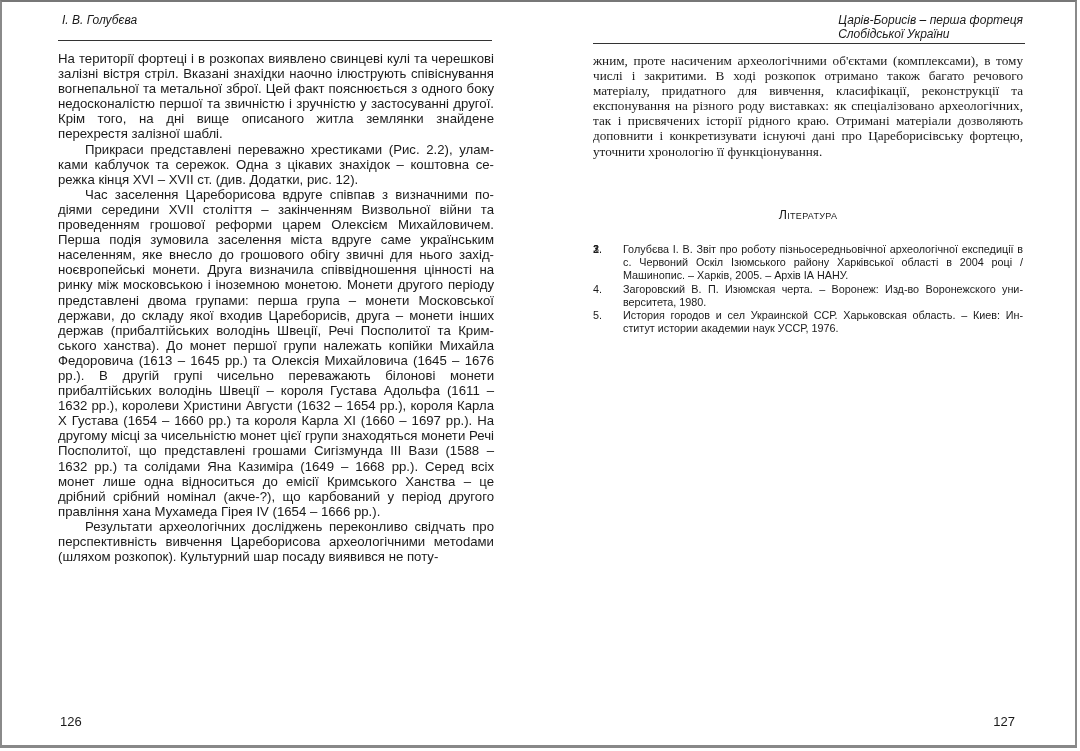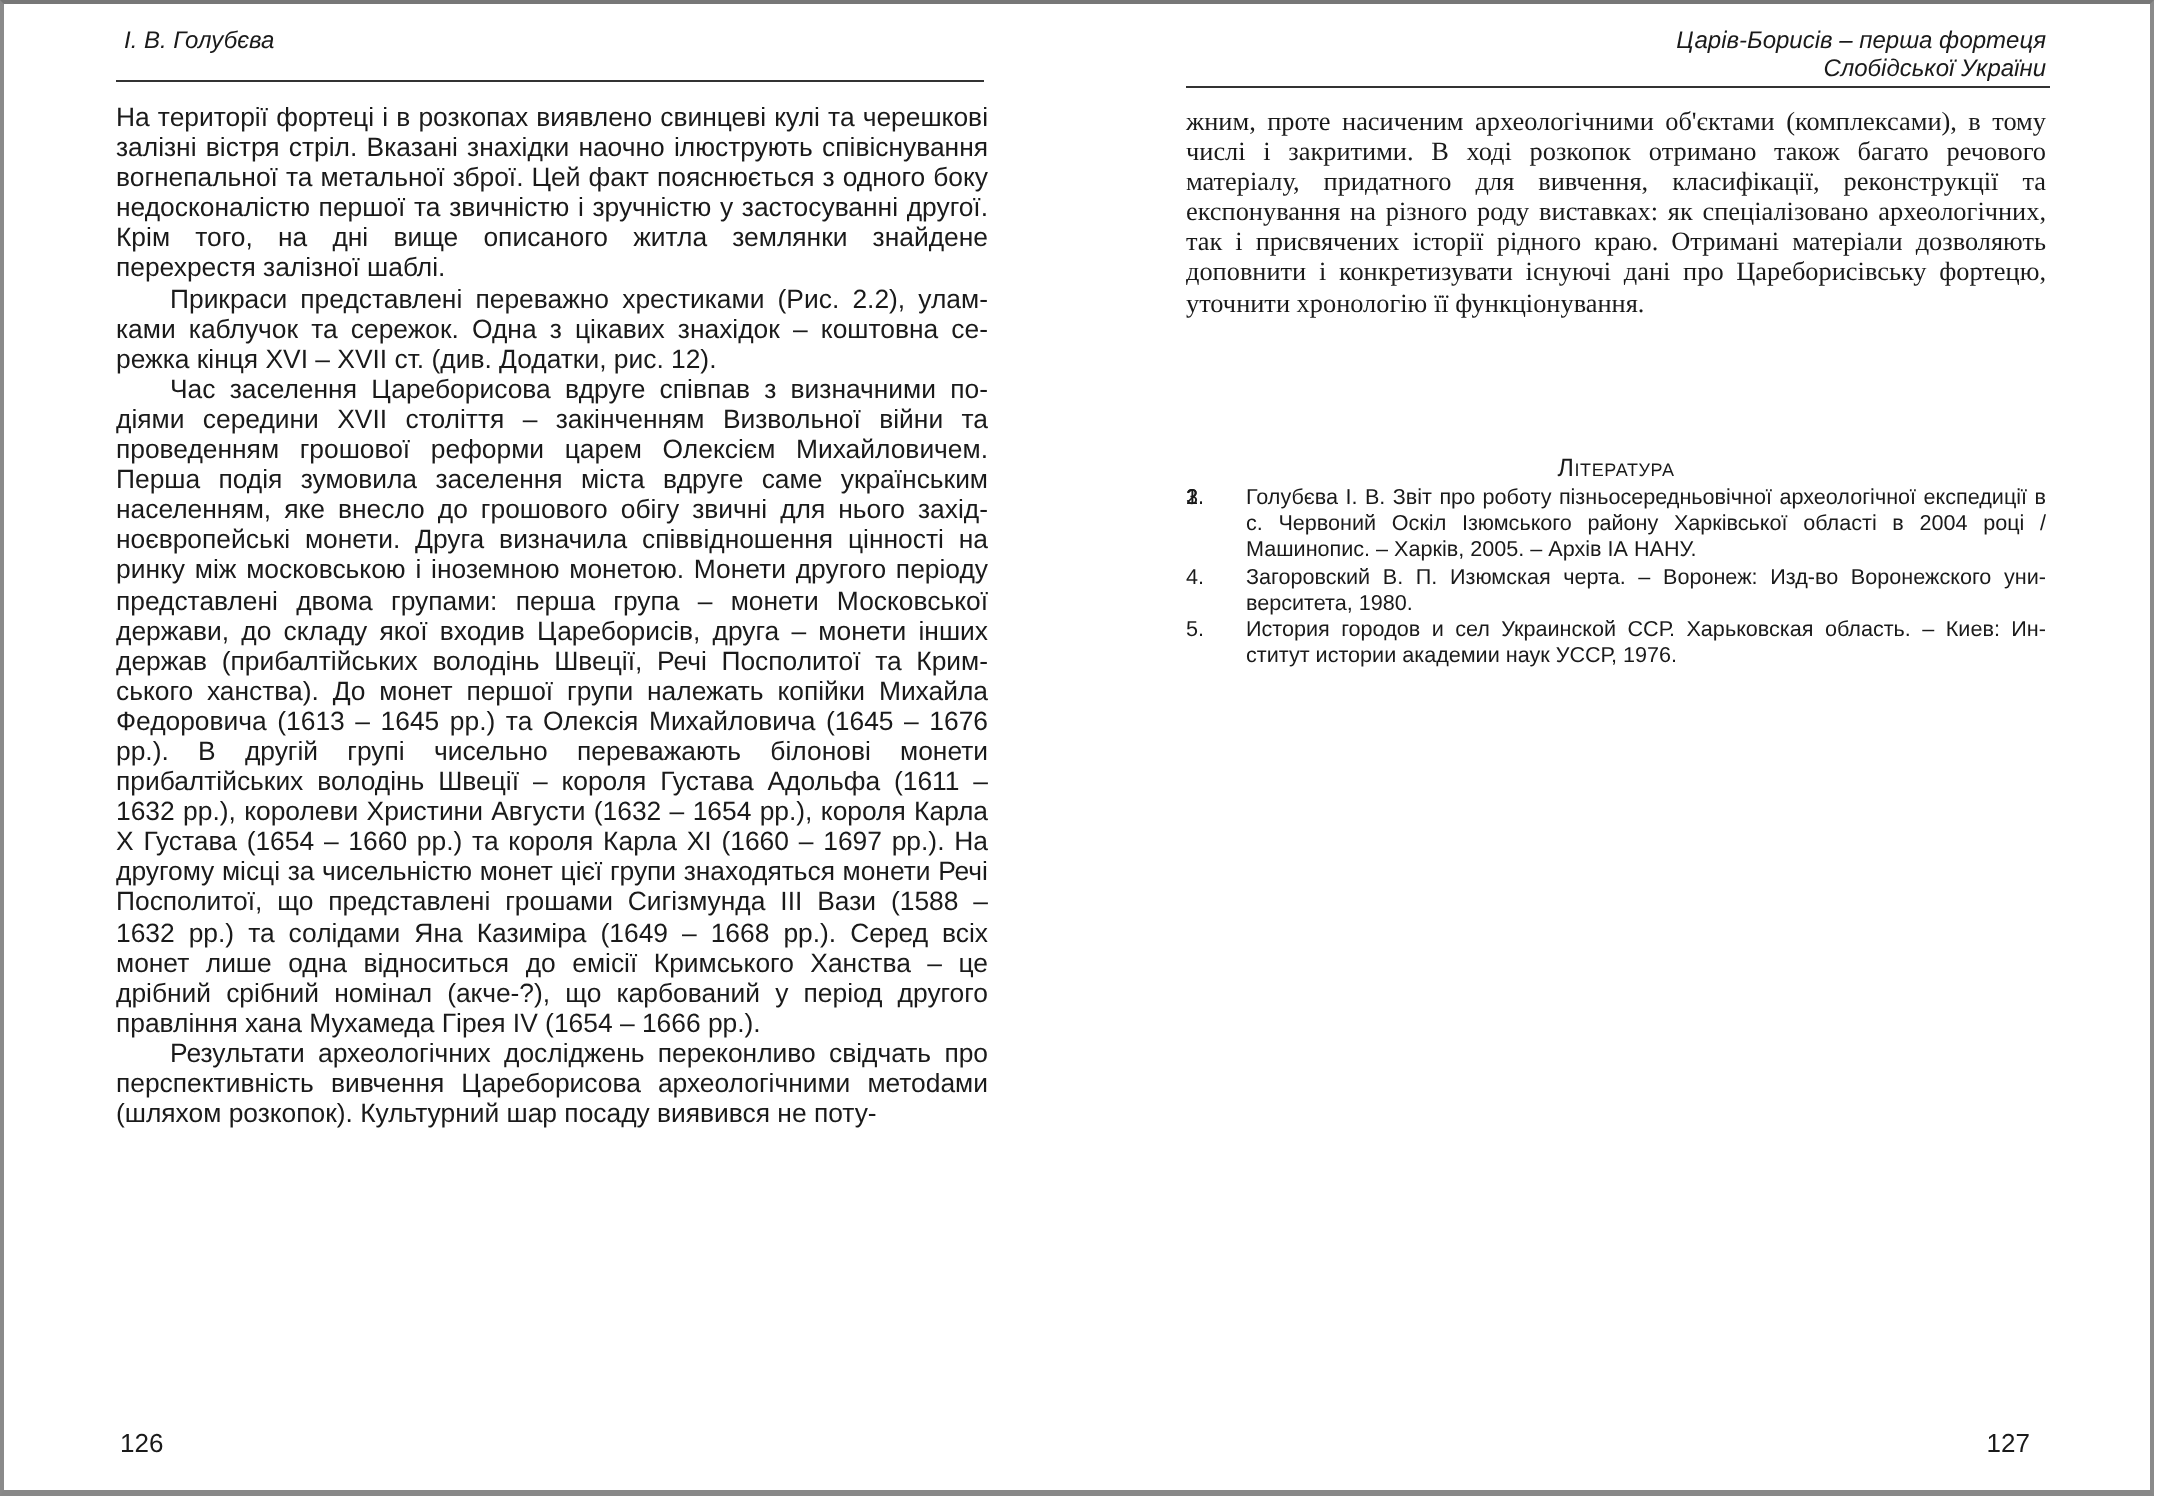--- a/index.html
+++ b/index.html
@@ -14,38 +14,38 @@
     box-sizing: border-box;
   }
   .page { position: absolute; top: 0; height: 641px; }
   .page.left { left: 58px; width: 436px; }
   .page.right { left: 593px; width: 430px; }
 
   .running-head {
     position: absolute; top: 13px; font-style: italic; font-size: 12px; line-height: 14px;
   }
   .page.left .running-head { left: 4px; }
-  .page.right .running-head { right: 0; text-align: right; }
+  .page.right .running-head { right: 0; text-align: left; }
   .head-rule { position: absolute; height: 1px; background: #333; }
   .page.left .head-rule { top: 40px; left: 0; width: 434px; }
   .page.right .head-rule { top: 43px; left: 0; width: 432px; }
 
   .body-text {
     position: absolute; left: 0; right: 0;
     font-size: 13.2px; line-height: 15.1px; text-align: justify;
     hyphens: manual;
   }
   .page.left .body-text { top: 51px; }
   .page.right .body-text { top: 53px; font-family: Liberation Serif, serif; }
   .body-text p { margin: 0; text-indent: 0; }
   .body-text p.indent { text-indent: 27px; }
 
   .lit-heading {
     position: absolute; top: 208px; left: 0; right: 0; text-align: center;
-    font-size: 12.5px; letter-spacing: 0.3px; font-variant: small-caps; margin-top: 19px;
+    font-size: 12.5px; letter-spacing: 0.3px; font-variant: small-caps;
   }
   .ref-list { position: absolute; top: 243px; left: 0; right: 0; margin: 0; padding: 0; list-style: none; }
   .ref-item {
     position: relative; padding-left: 30px; font-size: 10.8px; line-height: 13.2px;
     text-align: justify;
   }
   .ref-num { position: absolute; left: 0; top: 0; }
 
   .folio { position: absolute; top: 714px; font-size: 13px; }
   .page.left .folio { left: 2px; }

